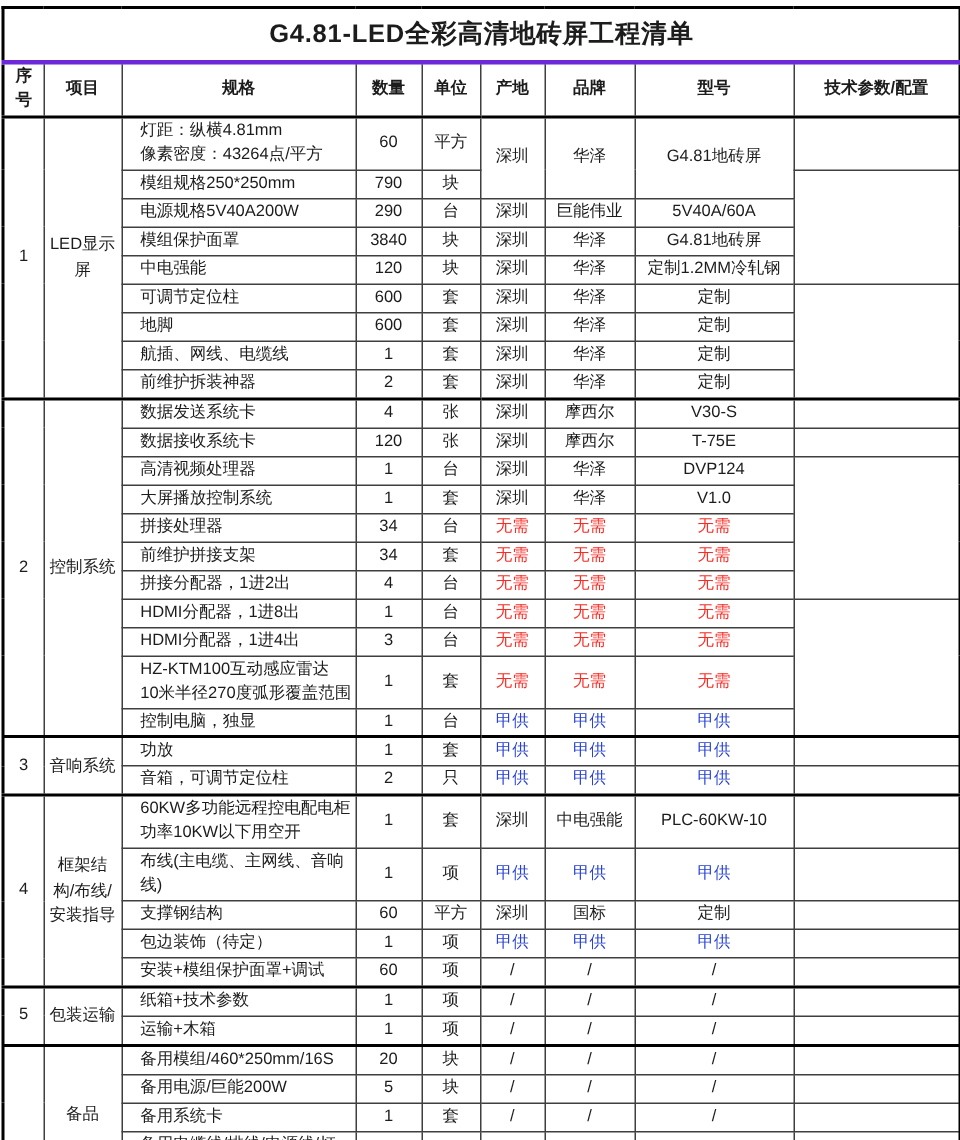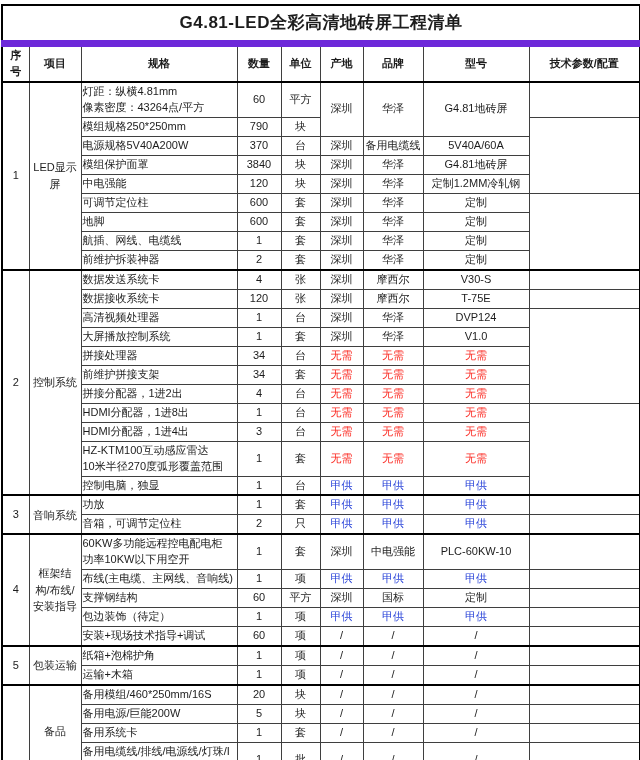--- a/index.html
+++ b/index.html
@@ -4,26 +4,26 @@
 <style>
   html,body{margin:0;padding:0;background:#ffffff;}
   .page{width:640px;height:760px;box-sizing:border-box;padding:4px 1px 0 1px;
         font-family:"Liberation Sans","DejaVu Sans",sans-serif;background:#fff;}
   table.sheet{border-collapse:collapse;table-layout:fixed;width:638px;height:752px;
               border:2px solid #000;}
   td,th{border:1px solid #3f3f3f;font-size:11px;color:#1c1c1c;text-align:center;
         vertical-align:middle;padding:1px 2px;overflow:hidden;line-height:1.45;
         word-break:break-all;}
   tr.title-row td{height:32px;font-size:17px;font-weight:bold;letter-spacing:.5px;
-                  border-bottom:7px solid #6d28d9;}
+                  border-bottom:3px solid #6d28d9;}
   tr.head-row th{height:22px;font-weight:bold;background:#fff;}
   tbody tr{height:19px;}
   tbody tr.r2{height:34px;}
   tbody tr.rlast{height:33px;}
-  td.spec{text-align:left;padding-left:1px;}
+  td.spec{text-align:left;padding-left:12px;}
   td.sec-top{border-top:2px solid #000;}
   td.item-cell{line-height:1.5;}
 </style>
 </head>
 <body>
 
 <div class="page">
   <table class="sheet">
     <colgroup>
       <col style="width:27px">
@@ -65,24 +65,24 @@
           <td class="sec-top"></td>
         </tr>
         <tr>
           <td class="spec">模组规格250*250mm</td>
           <td>790</td>
           <td>块</td>
           <td rowspan="4"></td>
         </tr>
         <tr>
           <td class="spec">电源规格5V40A200W</td>
-          <td>370</td>
-          <td>台</td>
-          <td>深圳</td>
-          <td>备用电缆线</td>
+          <td>290</td>
+          <td>台</td>
+          <td>深圳</td>
+          <td>巨能伟业</td>
           <td>5V40A/60A</td>
         </tr>
         <tr>
           <td class="spec">模组保护面罩</td>
           <td>3840</td>
           <td>块</td>
           <td>深圳</td>
           <td>华泽</td>
           <td>G4.81地砖屏</td>
         </tr>
@@ -273,32 +273,32 @@
         <tr>
           <td class="spec">包边装饰（待定）</td>
           <td>1</td>
           <td>项</td>
           <td style="color: rgb(38, 64, 216);">甲供</td>
           <td style="color: rgb(38, 64, 216);">甲供</td>
           <td style="color: rgb(38, 64, 216);">甲供</td>
           <td></td>
         </tr>
         <tr>
-          <td class="spec">安装+现场技术指导+调试</td>
+          <td class="spec">安装+模组保护面罩+调试</td>
           <td>60</td>
           <td>项</td>
           <td>/</td>
           <td>/</td>
           <td>/</td>
           <td></td>
         </tr>
         <tr>
           <td class="sec-top" rowspan="2">5</td>
           <td class="item-cell sec-top" rowspan="2">包装运输</td>
-          <td class="spec sec-top">纸箱+泡棉护角</td>
+          <td class="spec sec-top">纸箱+技术参数</td>
           <td class="sec-top">1</td>
           <td class="sec-top">项</td>
           <td class="sec-top">/</td>
           <td class="sec-top">/</td>
           <td class="sec-top">/</td>
           <td class="sec-top"></td>
         </tr>
         <tr>
           <td class="spec">运输+木箱</td>
           <td>1</td>

